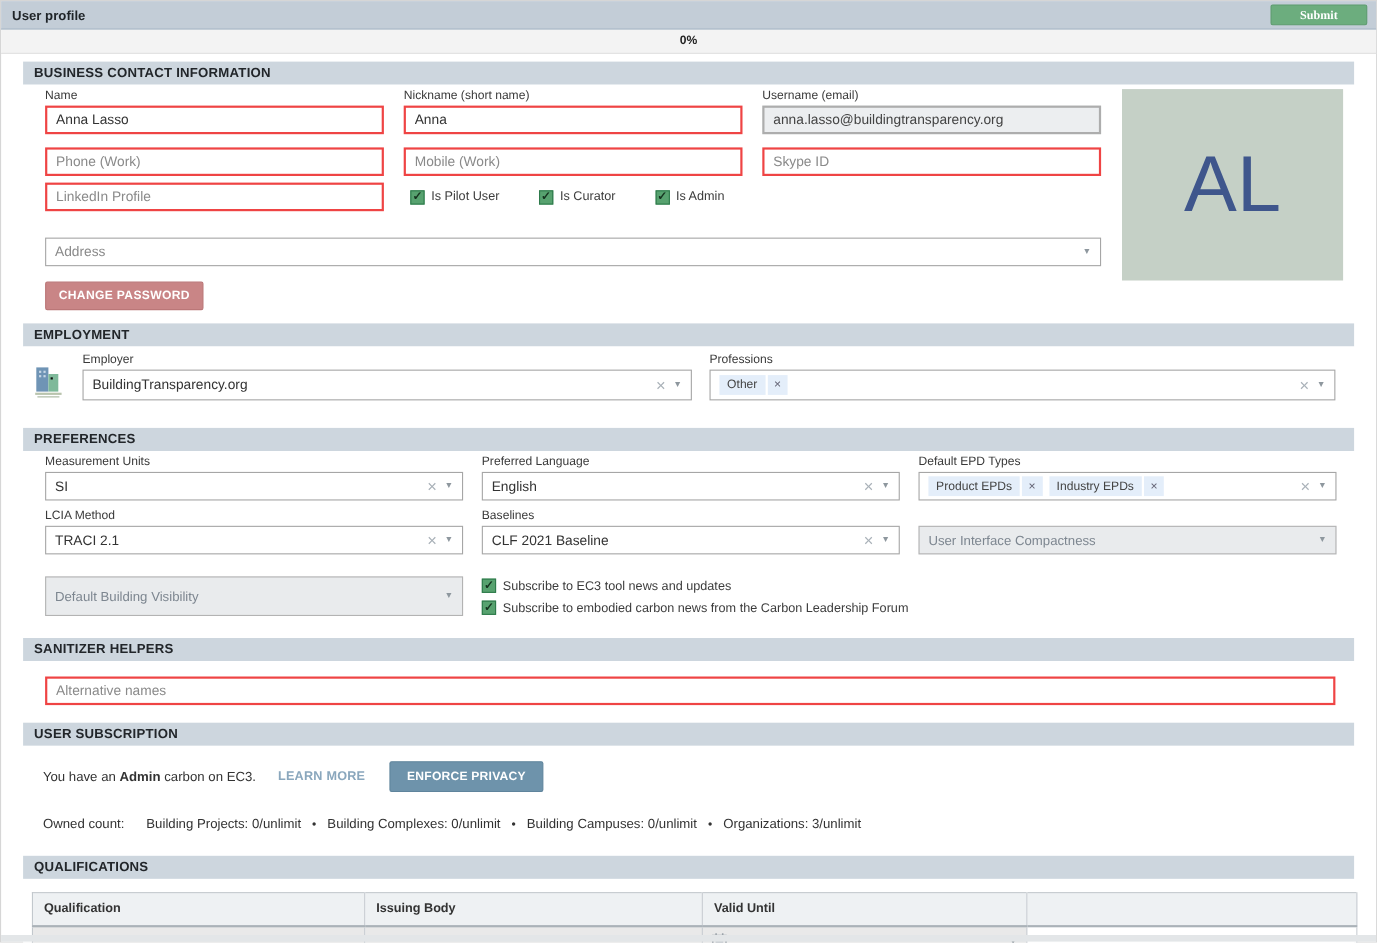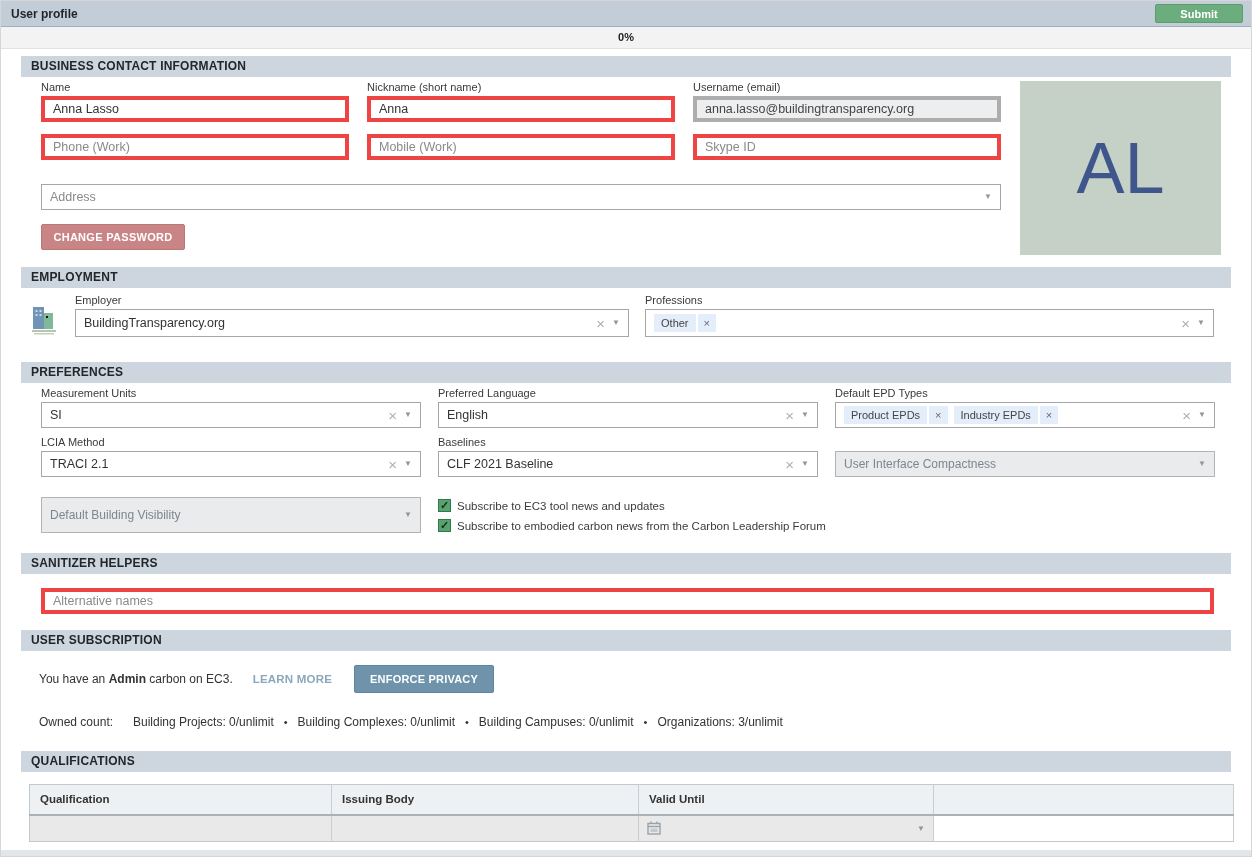--- a/index.html
+++ b/index.html
@@ -2,34 +2,34 @@
 <html><head>
 <meta charset="utf-8">
 <style>
   * { margin:0; padding:0; box-sizing:border-box; }
   html,body { width:1252px; height:857px; background:#fff; font-family:"Liberation Sans", sans-serif; color:#333; overflow:hidden; }
   .page { width:1252px; height:857px; border:1px solid #d6d6d6; background:#fff; position:relative; }
 
   
   .titlebar { height:26px; background:#c3cdd7; display:flex; align-items:center; padding:0 8px 0 10px; border-bottom:1px solid #9fb0c0; }
   .titlebar .title { font-size:12px; font-weight:bold; color:#1f2428; }
-  .btn-submit { margin-left:auto; width:88px; height:19px; background:#6cad7e; border:1px solid #5d9c6f; border-radius:2px; color:#fff; font-size:11px; font-weight:bold; font-family:Liberation Sans, sans-serif; cursor:pointer; }
+  .btn-submit { margin-left:auto; width:88px; height:19px; background:#6cad7e; border:1px solid #5d9c6f; border-radius:2px; color:#fff; font-size:11px; font-weight:bold; font-family:Liberation Serif, serif; cursor:pointer; }
 
   
   .progressbar { height:22px; background:#f3f3f3; border-bottom:1px solid #e2e2e2; text-align:center; font-size:11px; font-weight:bold; line-height:21px; color:#222; }
 
   
   .content { padding:7px 20px 0 20px; }
   .section { margin-bottom:8px; }
   .section-header { height:21px; line-height:21px; background:#cdd6de; padding:0 10px; font-size:12px; font-weight:bold; color:#22262a; letter-spacing:0.2px; }
   .section-body { background:#fff; }
 
   
   .fld-label { font-size:11px; color:#3a3a3a; margin-bottom:3px; display:block; }
-  .txt-input { width:100%; height:26px; border:4px solid #ef4444; padding:0 8px; font-size:12.5px; color:#333; font-family:"Liberation Sans",sans-serif; background:#fff; }
+  .txt-input { width:100%; height:26px; border:2px solid #ef4444; padding:0 8px; font-size:12.5px; color:#333; font-family:"Liberation Sans",sans-serif; background:#fff; }
   .txt-input::placeholder { color:#8a8a8a; }
   .txt-input:disabled { background:#eceef0; color:#444; border-color:#adadad; }
 
   .select { height:26px; border:1px solid #a6a6a6; background:#fff; display:flex; align-items:center; padding:0 8px; font-size:12.5px; color:#333; cursor:pointer; }
   .select .sel-value { white-space:nowrap; overflow:hidden; }
   .select .sel-controls { margin-left:auto; display:flex; align-items:center; gap:7px; }
   .icon-clear { color:#a9b1b8; font-size:15px; line-height:1; cursor:pointer; }
   .icon-caret { color:#8e979e; font-size:8px; line-height:1; cursor:pointer; }
   .select.disabled { background:#e9ebed; color:#7d8690; border-color:#b3b3b3; cursor:default; }
   .select.disabled .sel-value { color:#7d8690; font-size:12px; }
@@ -129,20 +129,37 @@
               <input class="txt-input" disabled="" value="anna.lasso@buildingtransparency.org" style="">
             </div>
           </div>
 
           <div class="biz-grid row-gap1">
             <input class="txt-input" placeholder="Phone (Work)" style="">
             <input class="txt-input" placeholder="Mobile (Work)" style="">
             <input class="txt-input" placeholder="Skype ID" style="">
           </div>
 
+          <div class="biz-grid row-gap2">
+            <input class="txt-input" placeholder="LinkedIn Profile" style="">
+            <div class="cbrow">
+              <span class="cb">
+                <span class="cb-box"></span>
+                <span class="cb-label">Is Pilot User</span>
+              </span>
+              <span class="cb">
+                <span class="cb-box"></span>
+                <span class="cb-label">Is Curator</span>
+              </span>
+              <span class="cb">
+                <span class="cb-box"></span>
+                <span class="cb-label">Is Admin</span>
+              </span>
+            </div>
+          </div>
 
           <div class="address-row">
             <div class="select">
               <span class="sel-value" style="color:#8a8a8a;text-align:center;">Address</span>
               <span class="sel-controls">
                 <span class="icon-caret">▼</span>
               </span>
             </div>
           </div>
 

